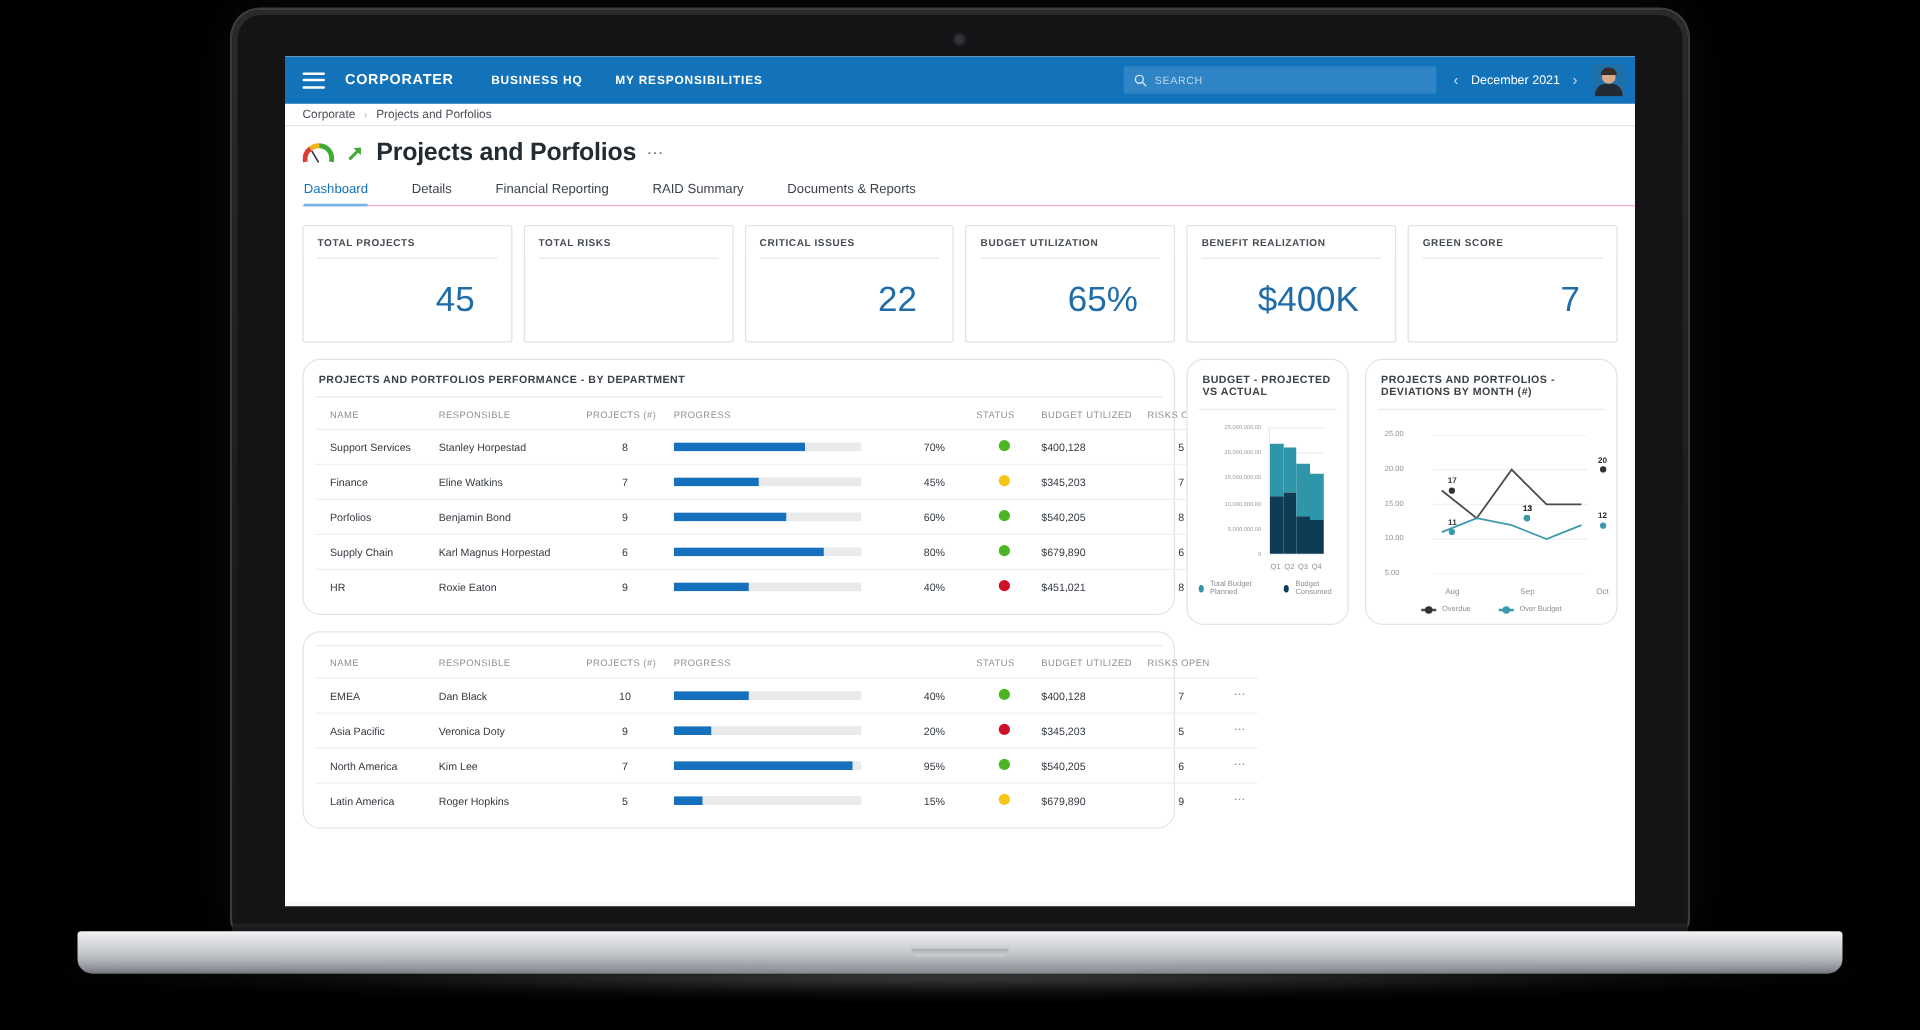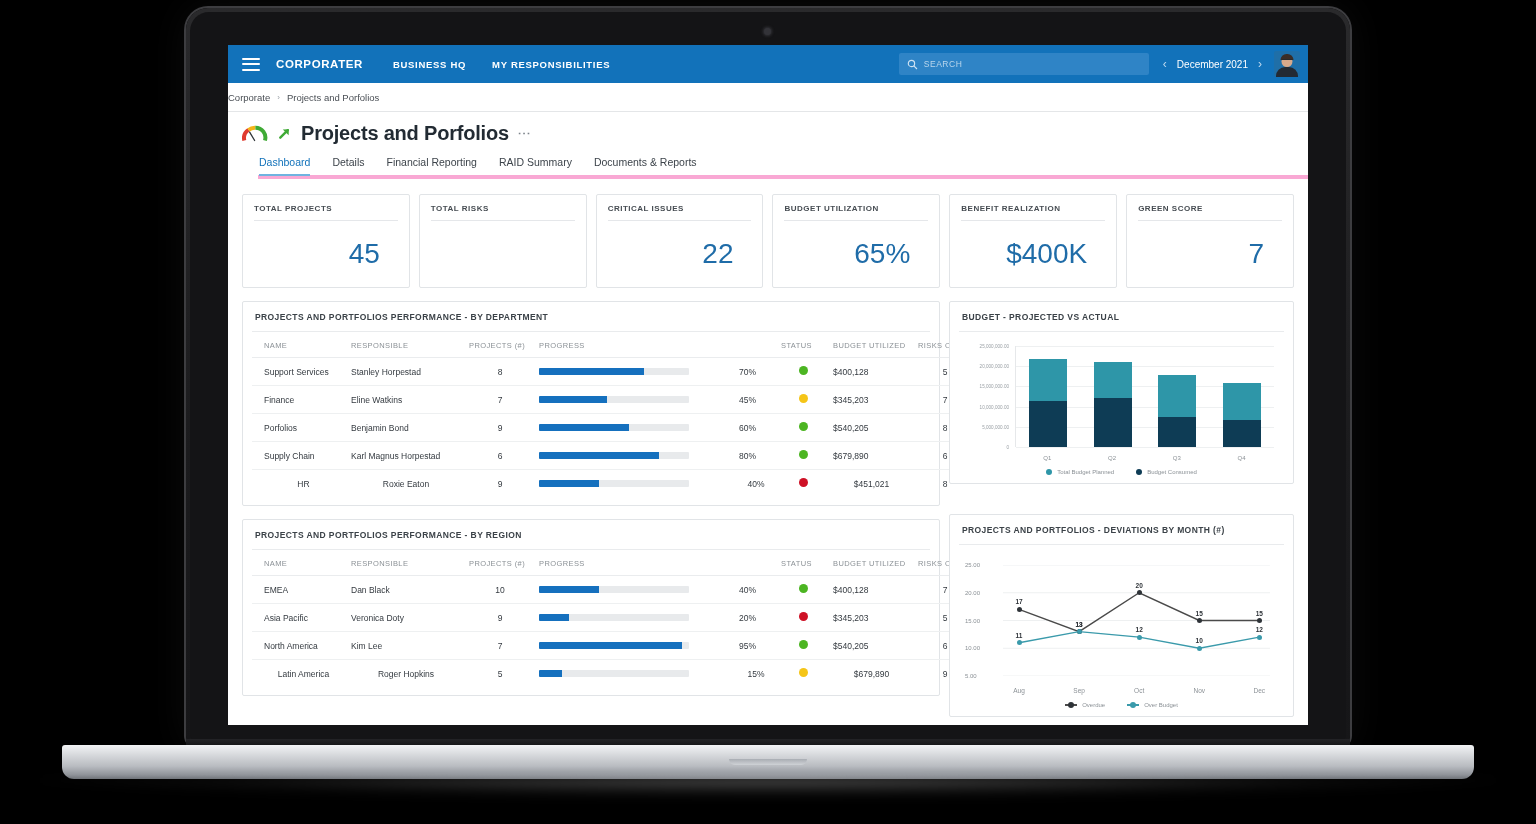--- a/index.html
+++ b/index.html
@@ -75,65 +75,65 @@
     width: 26px; height: 26px; border-radius: 2px; overflow: hidden; cursor: pointer;
     background: #1f6fa8; position: relative;
   }
   .av-head { position: absolute; left: 50%; top: 5px; transform: translateX(-50%); width: 11px; height: 11px; border-radius: 50%; background: #d8a98a; }
   .av-hair { position: absolute; left: 50%; top: 3px; transform: translateX(-50%); width: 13px; height: 6px; border-radius: 7px 7px 0 0; background: #3b2d26; }
   .av-glass { position: absolute; left: 50%; top: 8px; transform: translateX(-50%); width: 11px; height: 3px; border-top: 1.5px solid #2a2a2a; }
   .av-body { position: absolute; left: 50%; bottom: 0; transform: translateX(-50%); width: 22px; height: 10px; border-radius: 9px 9px 0 0; background: #232a33; }
 
   
   .breadcrumb {
-    height: 29px; background: #fff; border-bottom: 1px solid #e4e6e8;
-    display: flex; align-items: center; gap: 7px;
+    height: 18px; background: #fff; border-bottom: 1px solid #e4e6e8;
+    display: flex; align-items: center; padding-left: 14px; gap: 7px;
   }
   .crumb { font-size: 9.5px; color: #4a4f55; cursor: pointer; }
   .crumb-sep { font-size: 8px; color: #9aa0a6; }
 
   
   .page { background: #fff; padding: 10px 14px 0 14px; height: 620px; }
   .title-row { display: flex; align-items: center; gap: 9px; margin-bottom: 11px; }
   .gauge-icon { width: 26px; height: 18px; position: relative; }
   .arrow-icon { width: 15px; height: 15px; position: relative; }
   .page-title { font-size: 20px; font-weight: bold; color: #222b33; letter-spacing: -0.2px; }
   .kebab { color: #7d848b; font-size: 13px; letter-spacing: 0; line-height: 1; cursor: pointer; writing-mode: vertical-rl; }
 
-  .tabs { display: flex; gap: 22px; border-bottom: 4px solid #f9a8d4; margin: 0 -14px 0 16px; padding-left: 1px; }
+  .tabs { display: flex; gap: 35px; border-bottom: 1px solid #f9a8d4; margin: 0 -14px 0 0; padding-left: 1px; }
   .tab { font-size: 10.5px; color: #3d444b; padding-bottom: 7px; cursor: pointer; position: relative; }
   .tab.active { color: #1272ba; }
   .tab.active::after { content:""; position: absolute; left: 0; right: 0; bottom: -1px; height: 2px; background: #6fb3e0; }
 
   
   .kpi-row { display: flex; gap: 9px; margin-top: 15px; }
   .kpi-card {
     flex: 1; height: 94px; background: #fff; border: 1px solid #e1e4e7; border-radius: 2px;
     padding: 9px 11px 0 11px; display: flex; flex-direction: column;
   }
   .kpi-label { font-size: 8px; font-weight: bold; color: #464c52; letter-spacing: 0.5px; }
   .kpi-rule { height: 1px; background: #e5e7ea; margin-top: 7px; }
   .kpi-value { flex: 1; display: flex; align-items: center; justify-content: flex-end; padding-right: 18px; font-size: 28px; color: #1f6ca8; font-weight: 300; }
 
   
   .panels { display: flex; gap: 9px; margin-top: 13px; align-items: flex-start; }
   .col-left { width: 698px; display: flex; flex-direction: column; gap: 13px; }
-  .col-right { width: 345px; display: flex; flex-direction: column; gap: 30px; }
-  .panel { background: #fff; border: 1px solid #e1e4e7; border-radius: 2px; padding: 10px 9px 8px 9px; }
+  .col-right { width: 345px; display: flex; flex-direction: row; gap: 13px; }
+  .panel { background: #fff; border: 1px solid #e1e4e7; border-radius: 14px; padding: 10px 9px 8px 9px; }
   .panel-title { font-size: 8.5px; font-weight: bold; color: #3b4248; letter-spacing: 0.4px; margin-bottom: 9px; padding-left: 3px; }
   .panel-rule { height: 1px; background: #e9ebed; margin-bottom: 2px; }
 
   
   table { width: 100%; border-collapse: collapse; table-layout: fixed; }
   thead th {
     font-size: 7.5px; font-weight: normal; color: #8b9196; letter-spacing: 0.4px;
     text-align: left; padding: 7px 4px 7px 4px; border-bottom: 1px solid #eaecee;
   }
   tbody td { font-size: 8.5px; color: #343a40; padding: 8px 4px; border-bottom: 1px solid #eef0f1; }
-  tbody tr:last-child td { border-bottom: none; text-align: center; }
+  tbody tr:last-child td { border-bottom: none; }
   .c-name { width: 95px; padding-left: 12px !important; }
   .c-resp { width: 118px; }
   .c-proj { width: 70px; text-align: center; }
   .c-prog { width: 200px; }
   .c-pct  { width: 42px; }
   .c-stat { width: 52px; text-align: center; }
   .c-budg { width: 85px; }
   .c-risk { width: 62px; text-align: center; }
   .c-menu { width: 30px; text-align: center; }
   th.c-proj, th.c-stat, th.c-risk { text-align: left; }
@@ -389,21 +389,20 @@
                     <td class="c-stat"><span class="dot" style="background:#ce1126"></span></td>
                     <td class="c-budg">$451,021</td>
                     <td class="c-risk">8</td>
                     <td class="c-menu"><span class="row-kebab">⋮</span></td>
                   </tr>
                 </tbody>
             </table>
           </div>
 
           <div class="panel">
-            <div class="panel-title">PROJECTS AND PORTFOLIOS PERFORMANCE - BY REGION</div>
             <div class="panel-rule"></div>
             <table>
               <thead>
                   <tr>
                 <th class="c-name">NAME</th>
                 <th class="c-resp">RESPONSIBLE</th>
                 <th class="c-proj">PROJECTS (#)</th>
                 <th class="c-prog">PROGRESS</th>
                 <th class="c-pct"></th>
                 <th class="c-stat">STATUS</th>

